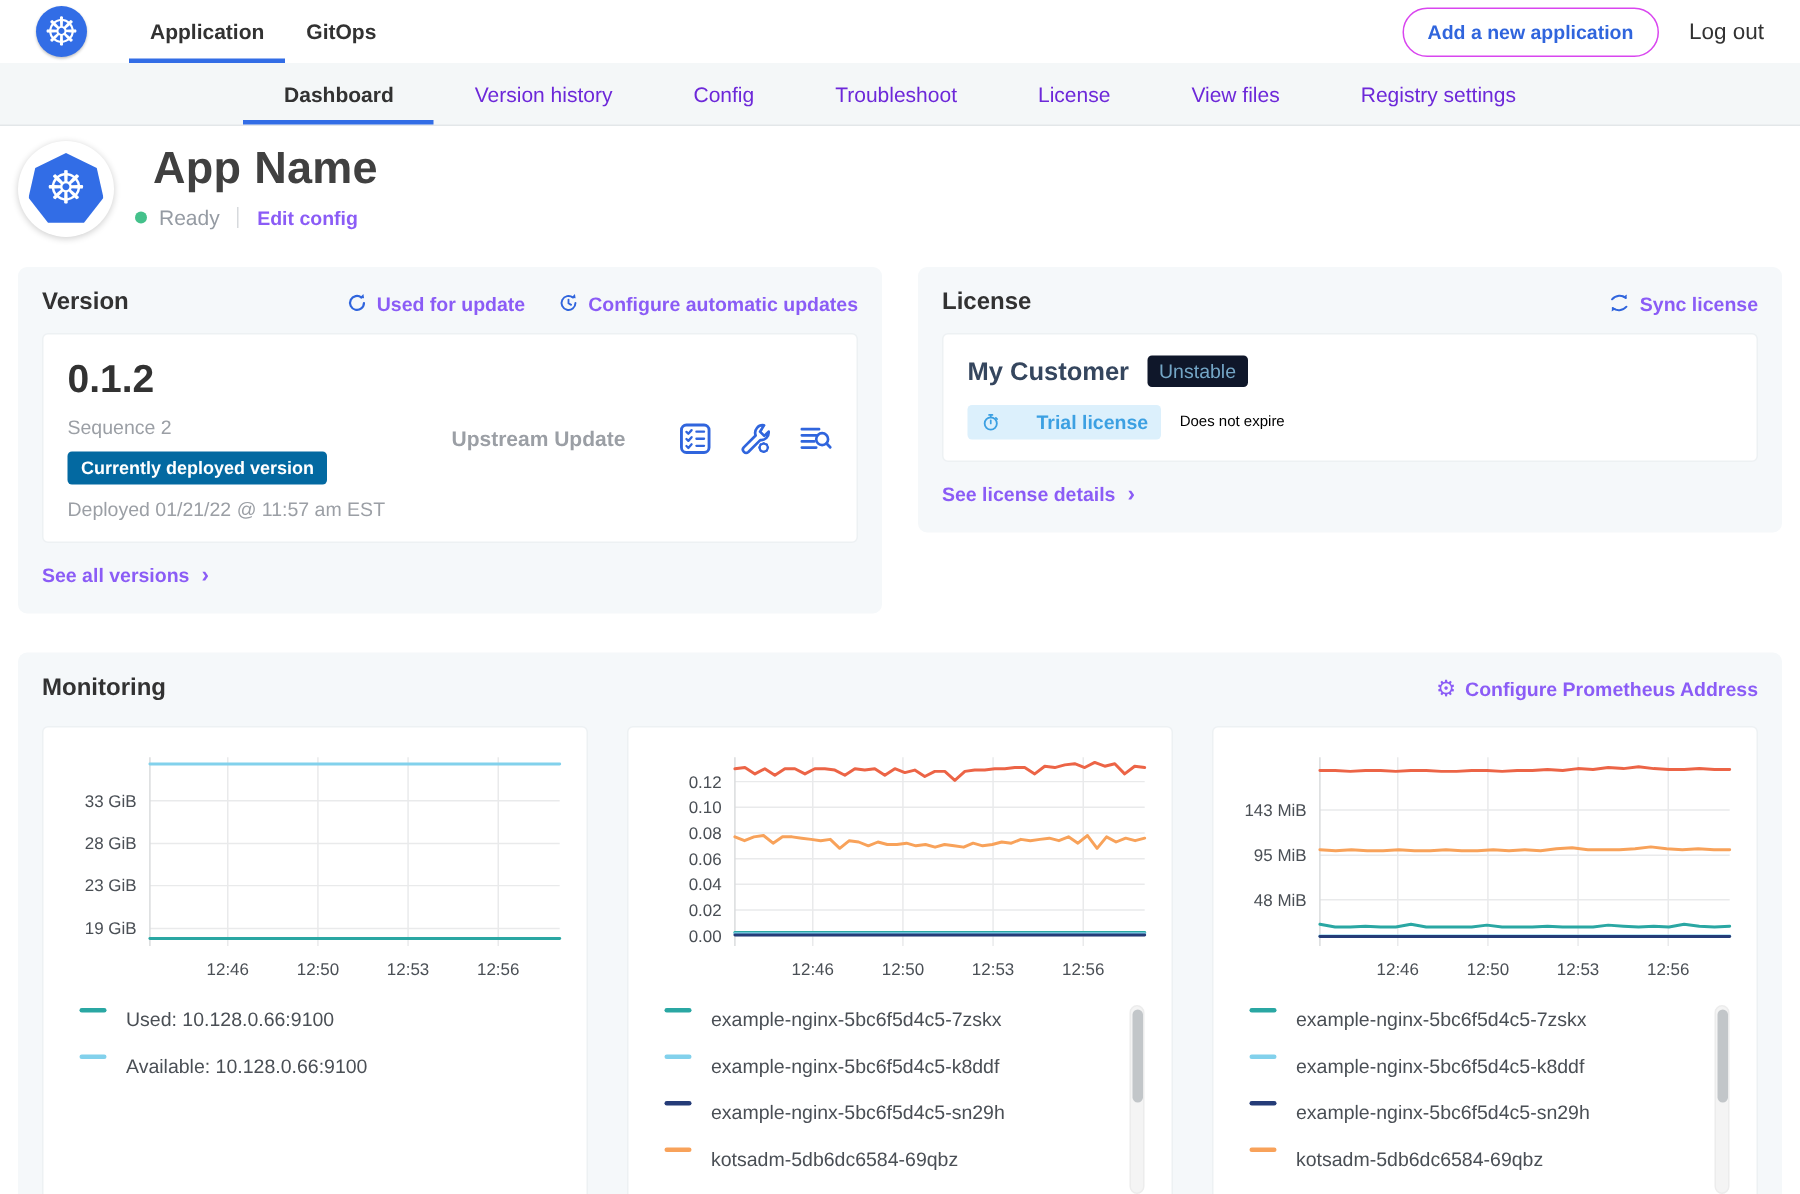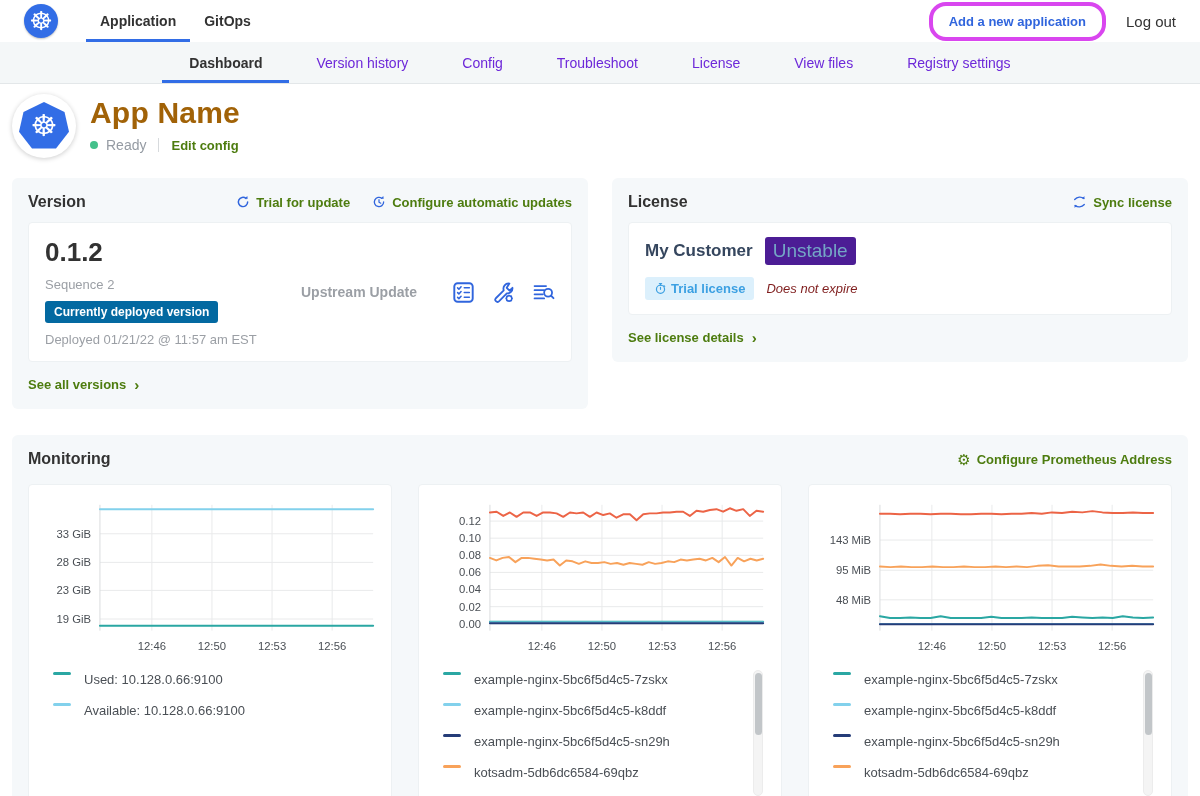--- a/index.html
+++ b/index.html
@@ -9,46 +9,46 @@
   
   .topnav { height:42px; background:#fff; display:flex; align-items:stretch; padding:0 24px; }
   .brand { align-self:center; width:34px; height:34px; border-radius:50%; background:#326de6;
     color:#fff; font-size:26px; line-height:34px; text-align:center; margin-right:28px;
     box-shadow:0 1px 2px rgba(0,0,0,.25); }
   .topnav-tabs { display:flex; align-items:stretch; }
   .topnav-tab { display:flex; align-items:center; padding:0 14px; font-size:14px; font-weight:bold;
     color:#323232; cursor:pointer; border-bottom:3px solid transparent; padding-top:3px; }
   .topnav-tab.active { border-bottom-color:#326de6; }
   .topnav-right { margin-left:auto; display:flex; align-items:center; gap:20px; }
-  .pill { background:#fff; border:4px solid #d946ef; color:#3065dd; font-weight:bold;
+  .pill { background:#fff; border:1px solid #d946ef; color:#3065dd; font-weight:bold;
     font-size:13px; border-radius:17px; padding:8px 16px; cursor:pointer;
     font-family:"Liberation Sans",sans-serif; }
   .logout { font-size:15px; color:#323232; cursor:pointer; }
 
   
   .subnav { height:42px; background:#f4f7f8; border-bottom:1px solid #e3e7e9; display:flex; justify-content:center; }
   .subnav-inner { display:flex; align-items:stretch; }
   .subnav-tab { display:flex; align-items:center; padding:0 27px; font-size:14px; color:#6d28d9;
     cursor:pointer; border-bottom:3px solid transparent; padding-top:3px; }
   .subnav-tab.active { color:#323232; font-weight:bold; border-bottom-color:#326de6; }
 
   
   .app-header { display:flex; padding:10px 12px 14px; align-items:flex-start; }
   .app-icon { width:64px; height:64px; border-radius:50%; background:#fff;
     box-shadow:0 1px 5px rgba(0,0,0,.2); display:flex; align-items:center; justify-content:center; }
   .heptagon { width:50px; height:48px; background:#326de6; color:#fff; font-size:30px;
     line-height:48px; text-align:center;
     clip-path:polygon(50% 0%,91% 21%,100% 62%,74% 97%,26% 97%,0% 62%,9% 21%); }
   .app-title-wrap { margin-left:14px; padding-top:2px; }
-  .app-title { font-size:30px; font-weight:bold; color:#a16207; letter-spacing:.2px; }
+  .app-title { font-size:30px; font-weight:bold; color:#404040; letter-spacing:.2px;margin-left:12px; }
   .status-row { display:flex; align-items:center; margin-top:7px; gap:8px; }
   .dot { width:8px; height:8px; border-radius:50%; background:#44c18b; }
   .status-text { font-size:14px; color:#959ba3; }
   .vdiv { width:1px; height:14px; background:#d7dadd; margin:0 4px; }
-  .link { color:#4d7c0f; font-weight:bold; font-size:13px; cursor:pointer; text-decoration:none;
+  .link { color:#8b5cf6; font-weight:bold; font-size:13px; cursor:pointer; text-decoration:none;
     display:inline-flex; align-items:center; gap:6px;text-align:right; }
 
   
   .cards-row { display:grid; grid-template-columns:1fr 1fr; gap:24px; margin:6px 12px 0; align-items:start; }
   .card { background:#f5f8fa; border-radius:6px; padding:15px 16px 16px; }
   .card-head { display:flex; align-items:center; }
   .card-title { font-size:16px; font-weight:bold; color:#323232; }
   .card-head .links { margin-left:auto; display:flex; gap:22px; }
   .panel { background:#fff; border:1px solid #edf1f3; border-radius:4px; margin-top:11px; padding:14px 16px; }
 
@@ -62,25 +62,25 @@
   .deployed { margin-top:9px; font-size:13px; color:#9b9fa5; }
   .ver-mid { flex:1; display:flex; align-items:center; padding-left:6px; }
   .upstream { font-size:14px; font-weight:bold; color:#9b9fa5; }
   .ver-icons { display:flex; align-items:center; gap:17px; color:#3065dd; }
   .ver-icons svg { display:block; cursor:pointer; }
   .see-link { margin-top:13px; }
   .chev { font-size:15px; font-weight:bold; margin-left:2px; }
 
   .cust-row { display:flex; align-items:center; gap:12px; }
   .cust-name { font-size:17px; font-weight:bold; color:#35465e; }
-  .badge-channel { background:#4c1d95; color:#74a6c6; font-size:19px; padding:3px 8px; border-radius:3px; }
+  .badge-channel { background:#0f172a; color:#74a6c6; font-size:13px; padding:3px 8px; border-radius:3px; }
   .lic-row2 { display:flex; align-items:center; gap:12px; margin-top:12px; }
   .badge-trial { background:#dcf0fc; color:#3ca0e2; font-size:13px; font-weight:bold;
-    padding:4px 9px; border-radius:3px; display:inline-flex; align-items:center; gap:4px; }
-  .expiry { font-size:13px; color:#7f1d1d;font-style:italic; }
+    padding:4px 9px; border-radius:3px; display:inline-flex; align-items:center; gap:24px; }
+  .expiry { font-size:10px; color:#000000; }
 
   
   .monitoring { margin:26px 12px 20px; background:#f5f8fa; border-radius:6px; padding:15px 16px 14px; }
   .charts-row { display:grid; grid-template-columns:1fr 1fr 1fr; gap:26px; margin-top:16px; }
   .chart-card { background:#fff; border:1px solid #edf1f3; border-radius:4px;
     padding:10px 10px 14px; display:flex; flex-direction:column; min-height:344px; }
   .chart-svg { width:100%; height:auto; display:block; }
   .legend { position:relative; margin:10px 8px 0 14px; min-height:122px; }
   .legend.scroll { padding-right:22px; }
   .legend-item { display:flex; align-items:flex-start; gap:13px; margin-bottom:16px; }
@@ -142,21 +142,21 @@
 
     <div class="card">
       <div class="card-head">
         <span class="card-title">Version</span>
         <span class="links">
           <a class="link">
             <svg class="icon" width="14" height="14" viewBox="0 0 16 16">
               <path d="M13.3 8a5.3 5.3 0 1 1-1.9-4.1" fill="none" stroke="#3065dd" stroke-width="1.7" stroke-linecap="round"></path>
               <path d="M12.9 1.1l.5 3.3-3.3-.4z" fill="#3065dd"></path>
             </svg>
-            <span>Trial for update</span>
+            <span>Used for update</span>
           </a>
           <a class="link">
             <svg class="icon" width="14" height="14" viewBox="0 0 16 16">
               <path d="M13.3 8a5.3 5.3 0 1 1-1.9-4.1" fill="none" stroke="#3065dd" stroke-width="1.5" stroke-linecap="round"></path>
               <path d="M12.9 1.1l.5 3.3-3.3-.4z" fill="#3065dd"></path>
               <path d="M8 5.4v2.8l2 1.2" fill="none" stroke="#3065dd" stroke-width="1.4" stroke-linecap="round"></path>
             </svg>
             <span>Configure automatic updates</span>
           </a>
         </span>

